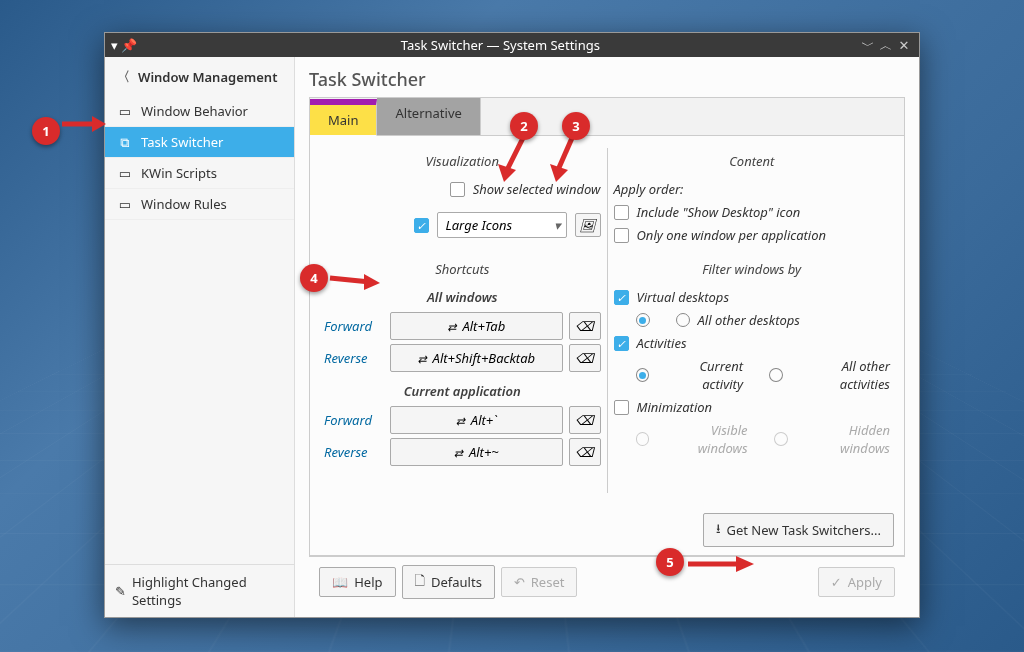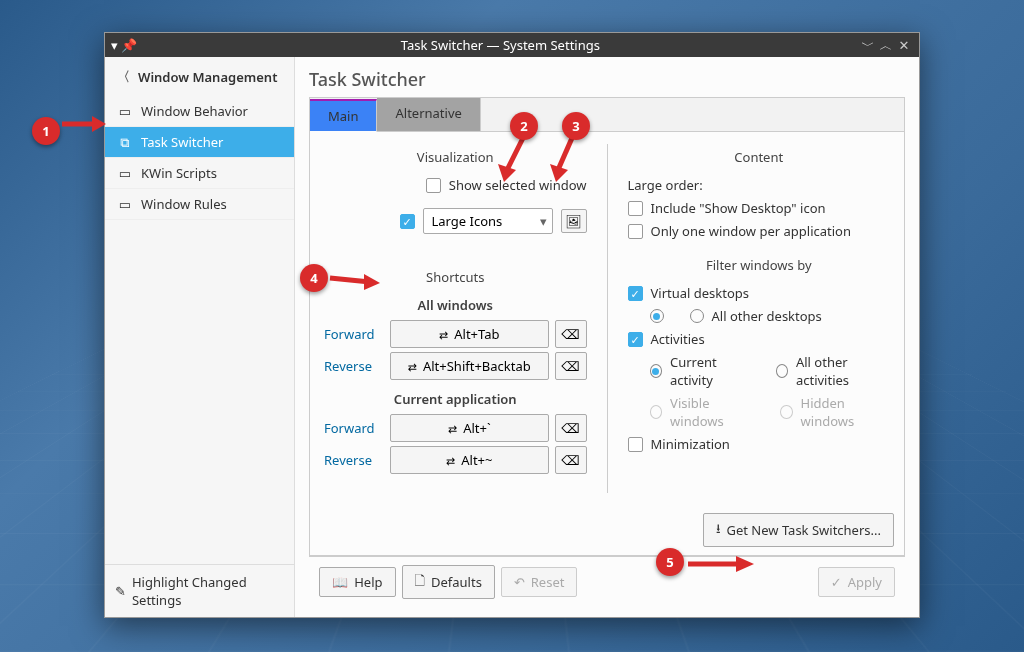--- a/index.html
+++ b/index.html
@@ -17,38 +17,38 @@
 .navlist { list-style: none; }
 .navitem { display: flex; align-items: center; gap: 8px; padding: 6px 12px; color: #333; cursor: pointer; border-bottom: 1px solid #eee; }
 .navitem.active { background: #3daee9; color: #fff; }
 .navitem .ico { width: 16px; height: 16px; display: inline-flex; align-items: center; justify-content: center; }
 .sidebar-footer { margin-top: auto; border-top: 1px solid #ddd; padding: 8px 10px; display: flex; align-items: center; gap: 6px; color: #333; cursor: pointer; }
 .main { flex: 1; display: flex; flex-direction: column; padding: 10px 14px; min-height: 0; }
 .page-title { font-size: 18px; font-weight: 500; color: #555; margin-bottom: 6px; }
 .content-box { flex: 1; border: 1px solid #ccc; background: #fcfcfc; display: flex; flex-direction: column; min-height: 0; }
 .tabs { display: flex; border-bottom: 1px solid #ccc; background: #f2f2f2; }
 .tab { padding: 6px 18px; background: #a3a3a3; color: #333; cursor: pointer; border-right: 1px solid #ccc; }
-.tab.active { background: #3b82f6; border-top: 2px solid #a21caf; border-bottom: 1px solid #fcfcfc; position: relative; top: 1px; }
-.panel { flex: 1; padding: 12px 14px; display: flex; gap: 20px; overflow: auto; }
+.tab.active { background: #fde047; border-top: 6px solid #a21caf; border-bottom: 1px solid #fcfcfc; position: relative; top: 1px; }
+.panel { flex: 1; padding: 12px 14px; display: flex; gap: 6px; overflow: auto; font-style: italic; }
 .col { flex: 1; }
 .section-h { text-align: center; color: #444; margin: 4px 0 10px; }
 .sub-h { text-align: center; font-weight: 600; color: #404040; margin: 6px 0; }
 .row { display: flex; align-items: center; gap: 8px; margin: 5px 0; }
 .row.right { justify-content: flex-end; }
 .cbx { width: 15px; height: 15px; border: 1px solid #999; background: #fff; display: inline-flex; align-items: center; justify-content: center; cursor: pointer; border-radius: 2px; }
 .cbx.checked { background: #3daee9; border-color: #3daee9; color: #fff; }
 .cbx.checked::after { content: "✓"; font-size: 11px; line-height: 1; }
 .radio { width: 14px; height: 14px; border: 1px solid #888; border-radius: 50%; display: inline-flex; align-items: center; justify-content: center; cursor: pointer; }
 .radio.on::after { content: ""; width: 7px; height: 7px; background: #3daee9; border-radius: 50%; }
 .radio.dis { border-color: #ccc; }
 .select { border: 1px solid #aaa; background: #fff; padding: 3px 20px 3px 8px; position: relative; min-width: 120px; cursor: pointer; border-radius: 2px; }
 .select::after { content: "▾"; position: absolute; right: 5px; top: 3px; color: #666; }
 .iconbtn { width: 26px; height: 24px; border: 1px solid #aaa; background: #f5f5f5; display: inline-flex; align-items: center; justify-content: center; cursor: pointer; border-radius: 2px; }
 .divider { width: 1px; background: #ccc; }
-.lbl { color: #333; }
+.lbl { color: #333; text-align: right; }
 .lbl.dis { color: #aaa; }
 .kcol { display: grid; grid-template-columns: 60px 1fr 32px; gap: 6px; align-items: center; margin: 4px 0; }
 .klabel { text-align: left; color: #0369a1; }
 .kbtn { border: 1px solid #aaa; background: #f5f5f5; padding: 4px 0; text-align: center; cursor: pointer; border-radius: 2px; display: flex; align-items: center; justify-content: center; gap: 6px; }
 .kbtn .sw { font-size: 11px; }
 .clearbtn { border: 1px solid #aaa; background: #f5f5f5; display: flex; align-items: center; justify-content: center; cursor: pointer; border-radius: 2px; height: 100%; }
 .indent { margin-left: 22px; }
 .footer-row { display: flex; align-items: center; padding: 8px 10px; gap: 6px; border-top: 1px solid #ccc; }
 .btn { border: 1px solid #aaa; background: #f5f5f5; padding: 5px 12px; border-radius: 2px; display: inline-flex; align-items: center; gap: 6px; cursor: pointer; color: #333; }
 .btn.dis { color: #aaa; border-color: #ccc; }
@@ -118,21 +118,21 @@
             <div class="row right" style="margin-top:14px;">
               <span class="cbx checked"></span>
               <div class="select" style="min-width:130px;">
                 <span>Large Icons</span>
               </div>
               <span class="iconbtn">
                 <span>🖼</span>
               </span>
             </div>
 
-            <div class="section-h" style="margin-top:34px;">Shortcuts</div>
+            <div class="section-h" style="margin-top:22px;">Shortcuts</div>
             <div class="sub-h">All windows</div>
             <div class="kcol">
               <span class="klabel">Forward</span>
               <div class="kbtn">
                   <span class="sw">⇄</span>
                   <span>Alt+Tab</span>
                 </div>
               <div class="clearbtn">
                   <span>⌫</span>
                 </div>
@@ -169,21 +169,21 @@
                   <span>⌫</span>
                 </div>
             </div>
           </div>
 
           <div class="divider"></div>
 
           <div class="col">
             <div class="section-h">Content</div>
             <div class="row">
-              <span class="lbl">Large order:</span>
+              <span class="lbl">Apply order:</span>
             </div>
             <div class="row">
               <span class="cbx"></span>
               <span class="lbl">Include "Show Desktop" icon</span>
             </div>
             <div class="row">
               <span class="cbx"></span>
               <span class="lbl">Only one window per application</span>
             </div>
 
@@ -202,31 +202,31 @@
               <span class="cbx checked"></span>
               <span class="lbl">Activities</span>
             </div>
             <div class="row indent">
               <span class="radio on"></span>
               <span class="lbl">Current activity</span>
               <span style="width:10px;"></span>
               <span class="radio"></span>
               <span class="lbl">All other activities</span>
             </div>
+            <div class="row">
+              <span class="cbx"></span>
+              <span class="lbl">Minimization</span>
+            </div>
             <div class="row indent">
               <span class="radio dis"></span>
               <span class="lbl dis">Visible windows</span>
               <span style="width:10px;"></span>
               <span class="radio dis"></span>
               <span class="lbl dis">Hidden windows</span>
             </div>
-            <div class="row">
-              <span class="cbx"></span>
-              <span class="lbl">Minimization</span>
-            </div>
           </div>
         </div>
 
         <div class="get-row">
           <div class="btn">
             <span>⭳</span>
             <span>Get New Task Switchers...</span>
           </div>
         </div>
       </div>

